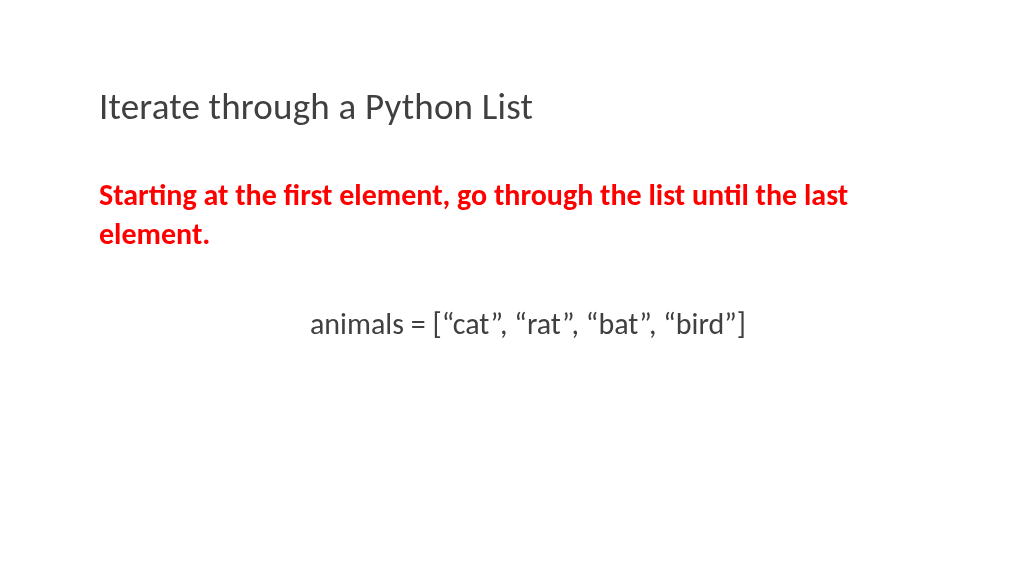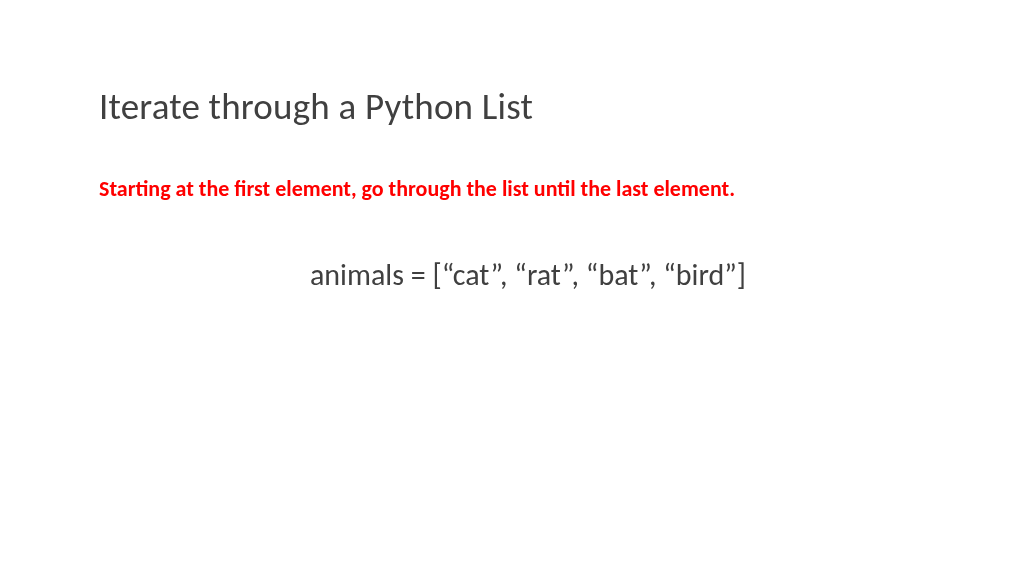--- a/index.html
+++ b/index.html
@@ -16,21 +16,21 @@
       overflow: hidden;
     }
     .title {
       font-size: 37px;
       font-weight: 400;
       color: #404040;
       margin-bottom: 46px;
       letter-spacing: 0.2px;
     }
     .description {
-      font-size: 22px;
+      font-size: 30px;
       font-weight: 700;
       color: #ff0000;
       line-height: 1.3;
       margin-bottom: 52px;
     }
     .code-line {
       font-size: 30px;
       font-weight: 400;
       color: #404040;
       text-align: center;

